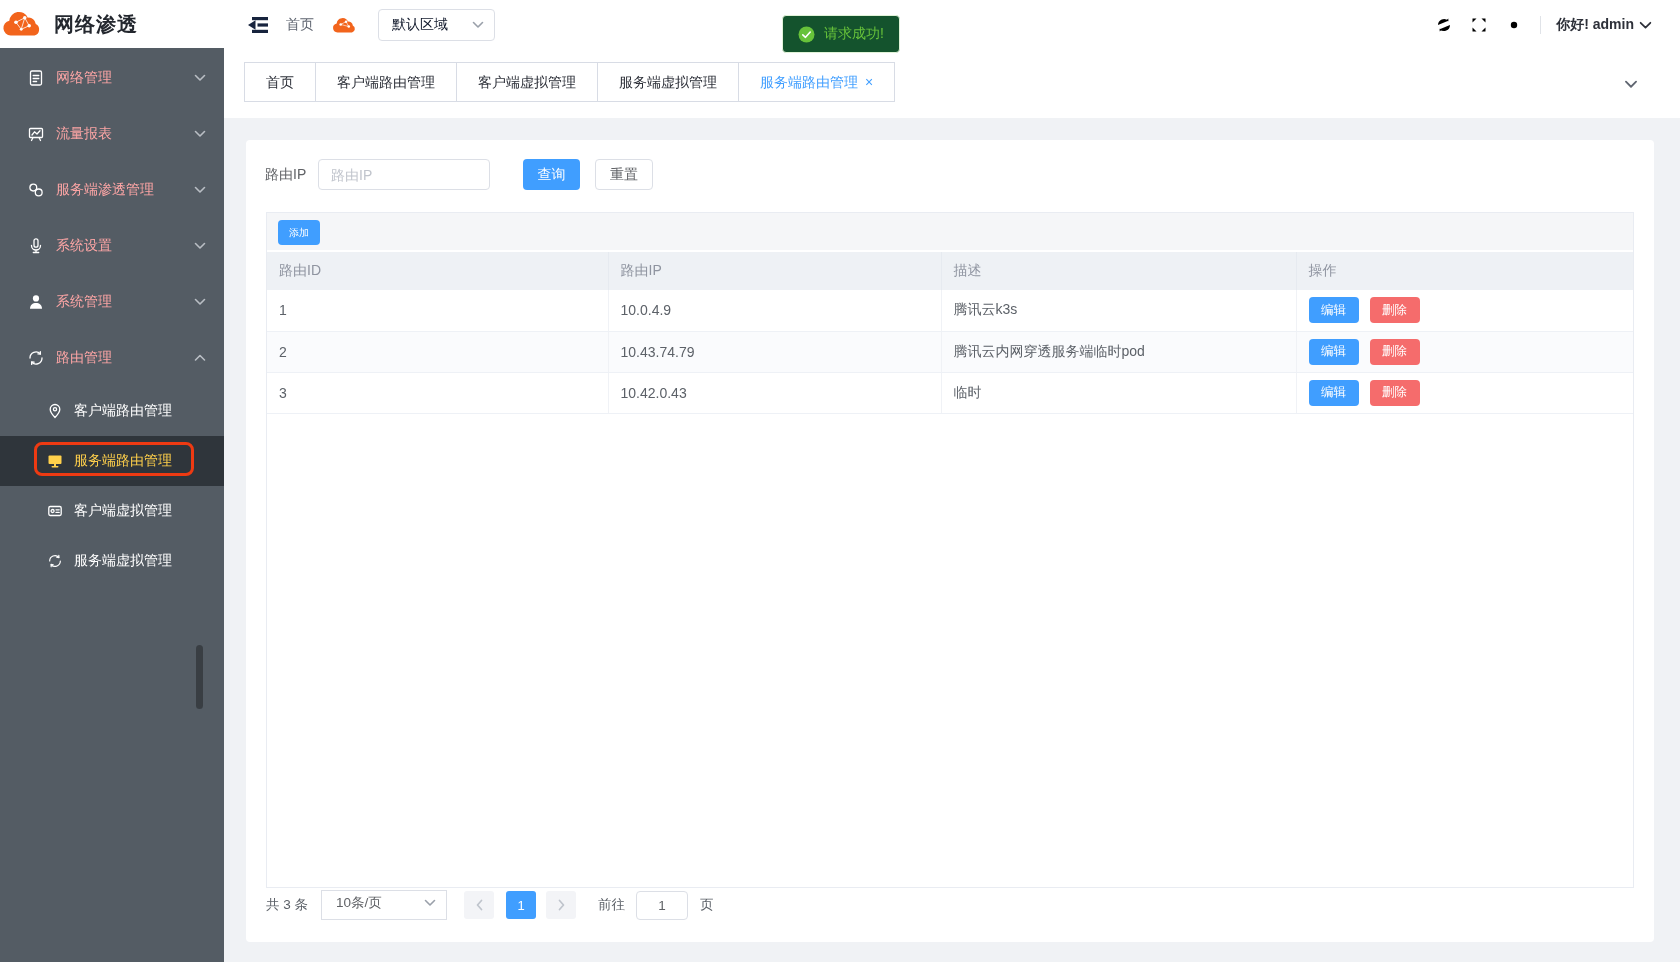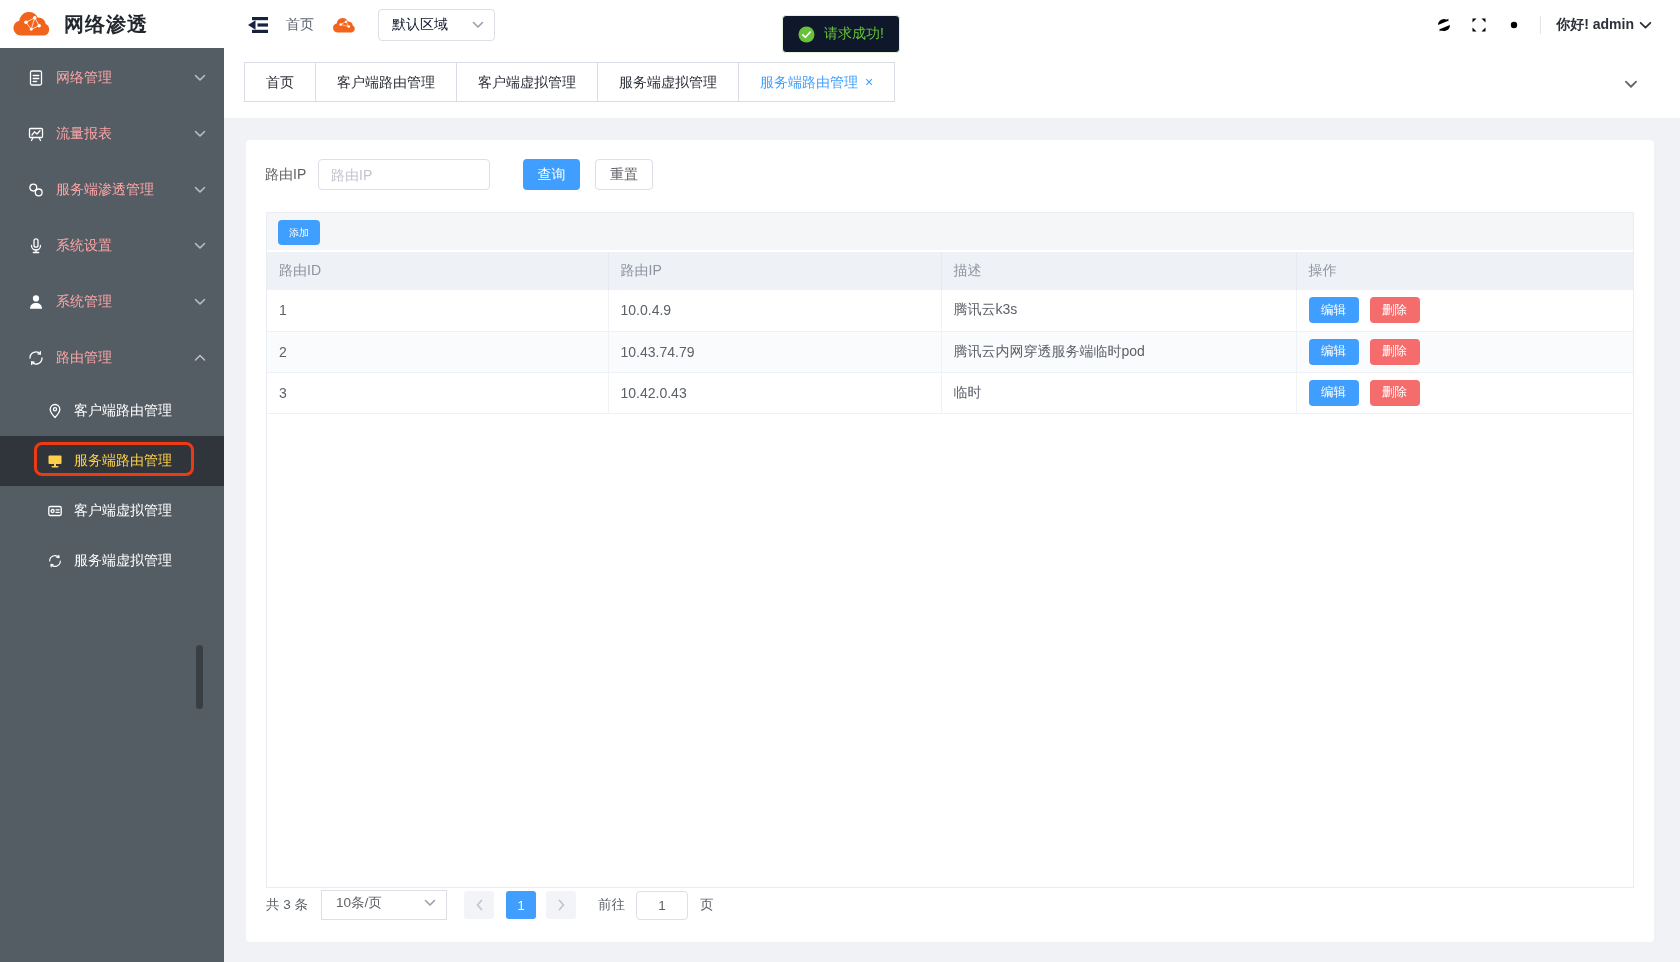--- a/index.html
+++ b/index.html
@@ -2,21 +2,21 @@
 <html><head>
 <meta charset="utf-8">
 <style>
   * { margin:0; padding:0; box-sizing:border-box; }
   html,body { background:#e8eaed; }
   body { font-family:"Liberation Sans","DejaVu Sans",sans-serif; }
   .screen { position:relative; width:1680px; height:962px; background:#f0f2f5; overflow:hidden; }
 
   
   .sidebar { position:absolute; left:0; top:0; width:224px; height:962px; background:#545c64; }
-  .logo { height:48px; background:#ffffff; display:flex; align-items:center; padding-left:10px; }
+  .logo { height:48px; background:#ffffff; display:flex; align-items:center; }
   .logo-text { font-size:20px; font-weight:700; color:#23272e; margin-left:8px; letter-spacing:1px; }
   .menu { padding-top:2px; }
   .menu-item { height:56px; display:flex; align-items:center; padding:0 18px 0 27px; color:#fca5a5; font-size:14px; cursor:pointer; }
   .menu-item .mi-icon { width:18px; height:18px; margin-right:11px; flex:none; }
   .menu-item .mi-label { flex:1; }
   .menu-item .mi-arrow { width:12px; height:8px; flex:none; }
   .submenu-item { position:relative; height:50px; display:flex; align-items:center; padding-left:47px; color:#ffffff; font-size:14px; cursor:pointer; }
   .submenu-item .mi-icon { width:16px; height:16px; margin-right:11px; flex:none; }
   .submenu-item.selected { background:#2f353b; color:#ffd04b; }
   .annotation-box { position:absolute; left:34px; top:6px; width:160px; height:34px; border:3px solid #ee3a12; border-radius:8px; pointer-events:none; }
@@ -34,21 +34,21 @@
   .topbar-cloud { margin-left:17px; cursor:pointer; }
   .region-select { margin-left:19px; width:117px; height:32px; border:1px solid #dcdfe6; border-radius:4px; display:flex; align-items:center; padding:0 10px 0 13px; font-size:14px; color:#0f172a; cursor:pointer; background:#fff; }
   .region-select span { flex:1; }
   .tb-icons { margin-left:auto; display:flex; align-items:center; }
   .tb-icon { width:18px; height:18px; margin-left:17px; cursor:pointer; }
   .tb-divider { width:1px; height:18px; background:#e0e3e8; margin:0 15px 0 17px; }
   .greeting { display:flex; align-items:center; font-size:14px; color:#2d3039; font-weight:600; cursor:pointer; }
   .greeting svg { margin-left:5px; }
 
   
-  .toast { position:absolute; left:782px; top:15px; height:38px; display:flex; align-items:center; padding:0 15px; background:#0f172a; border:1px solid #e1f3d8; border-radius:4px; z-index:6; }
+  .toast { position:absolute; left:782px; top:15px; height:38px; display:flex; align-items:center; padding:0 15px; background:#14532d; border:1px solid #e1f3d8; border-radius:4px; z-index:6; }
   .toast-text { color:#67c23a; font-size:14px; margin-left:9px; }
 
   
   .tabbar { position:relative; height:68px; background:#ffffff; }
   .tabs { position:absolute; left:20px; top:12px; display:flex; }
   .tab { height:40px; line-height:38px; padding:0 21px; border:1px solid #d8dce5; margin-left:-1px; font-size:14px; color:#2d3039; background:#fff; cursor:pointer; white-space:nowrap; }
   .tab:first-child { margin-left:0; }
   .tab.active { color:#409eff; }
   .tab .close { margin-left:7px; color:#409eff; font-size:14px; cursor:pointer; }
   .tab-arrow { position:absolute; right:42px; top:30px; cursor:pointer; }

